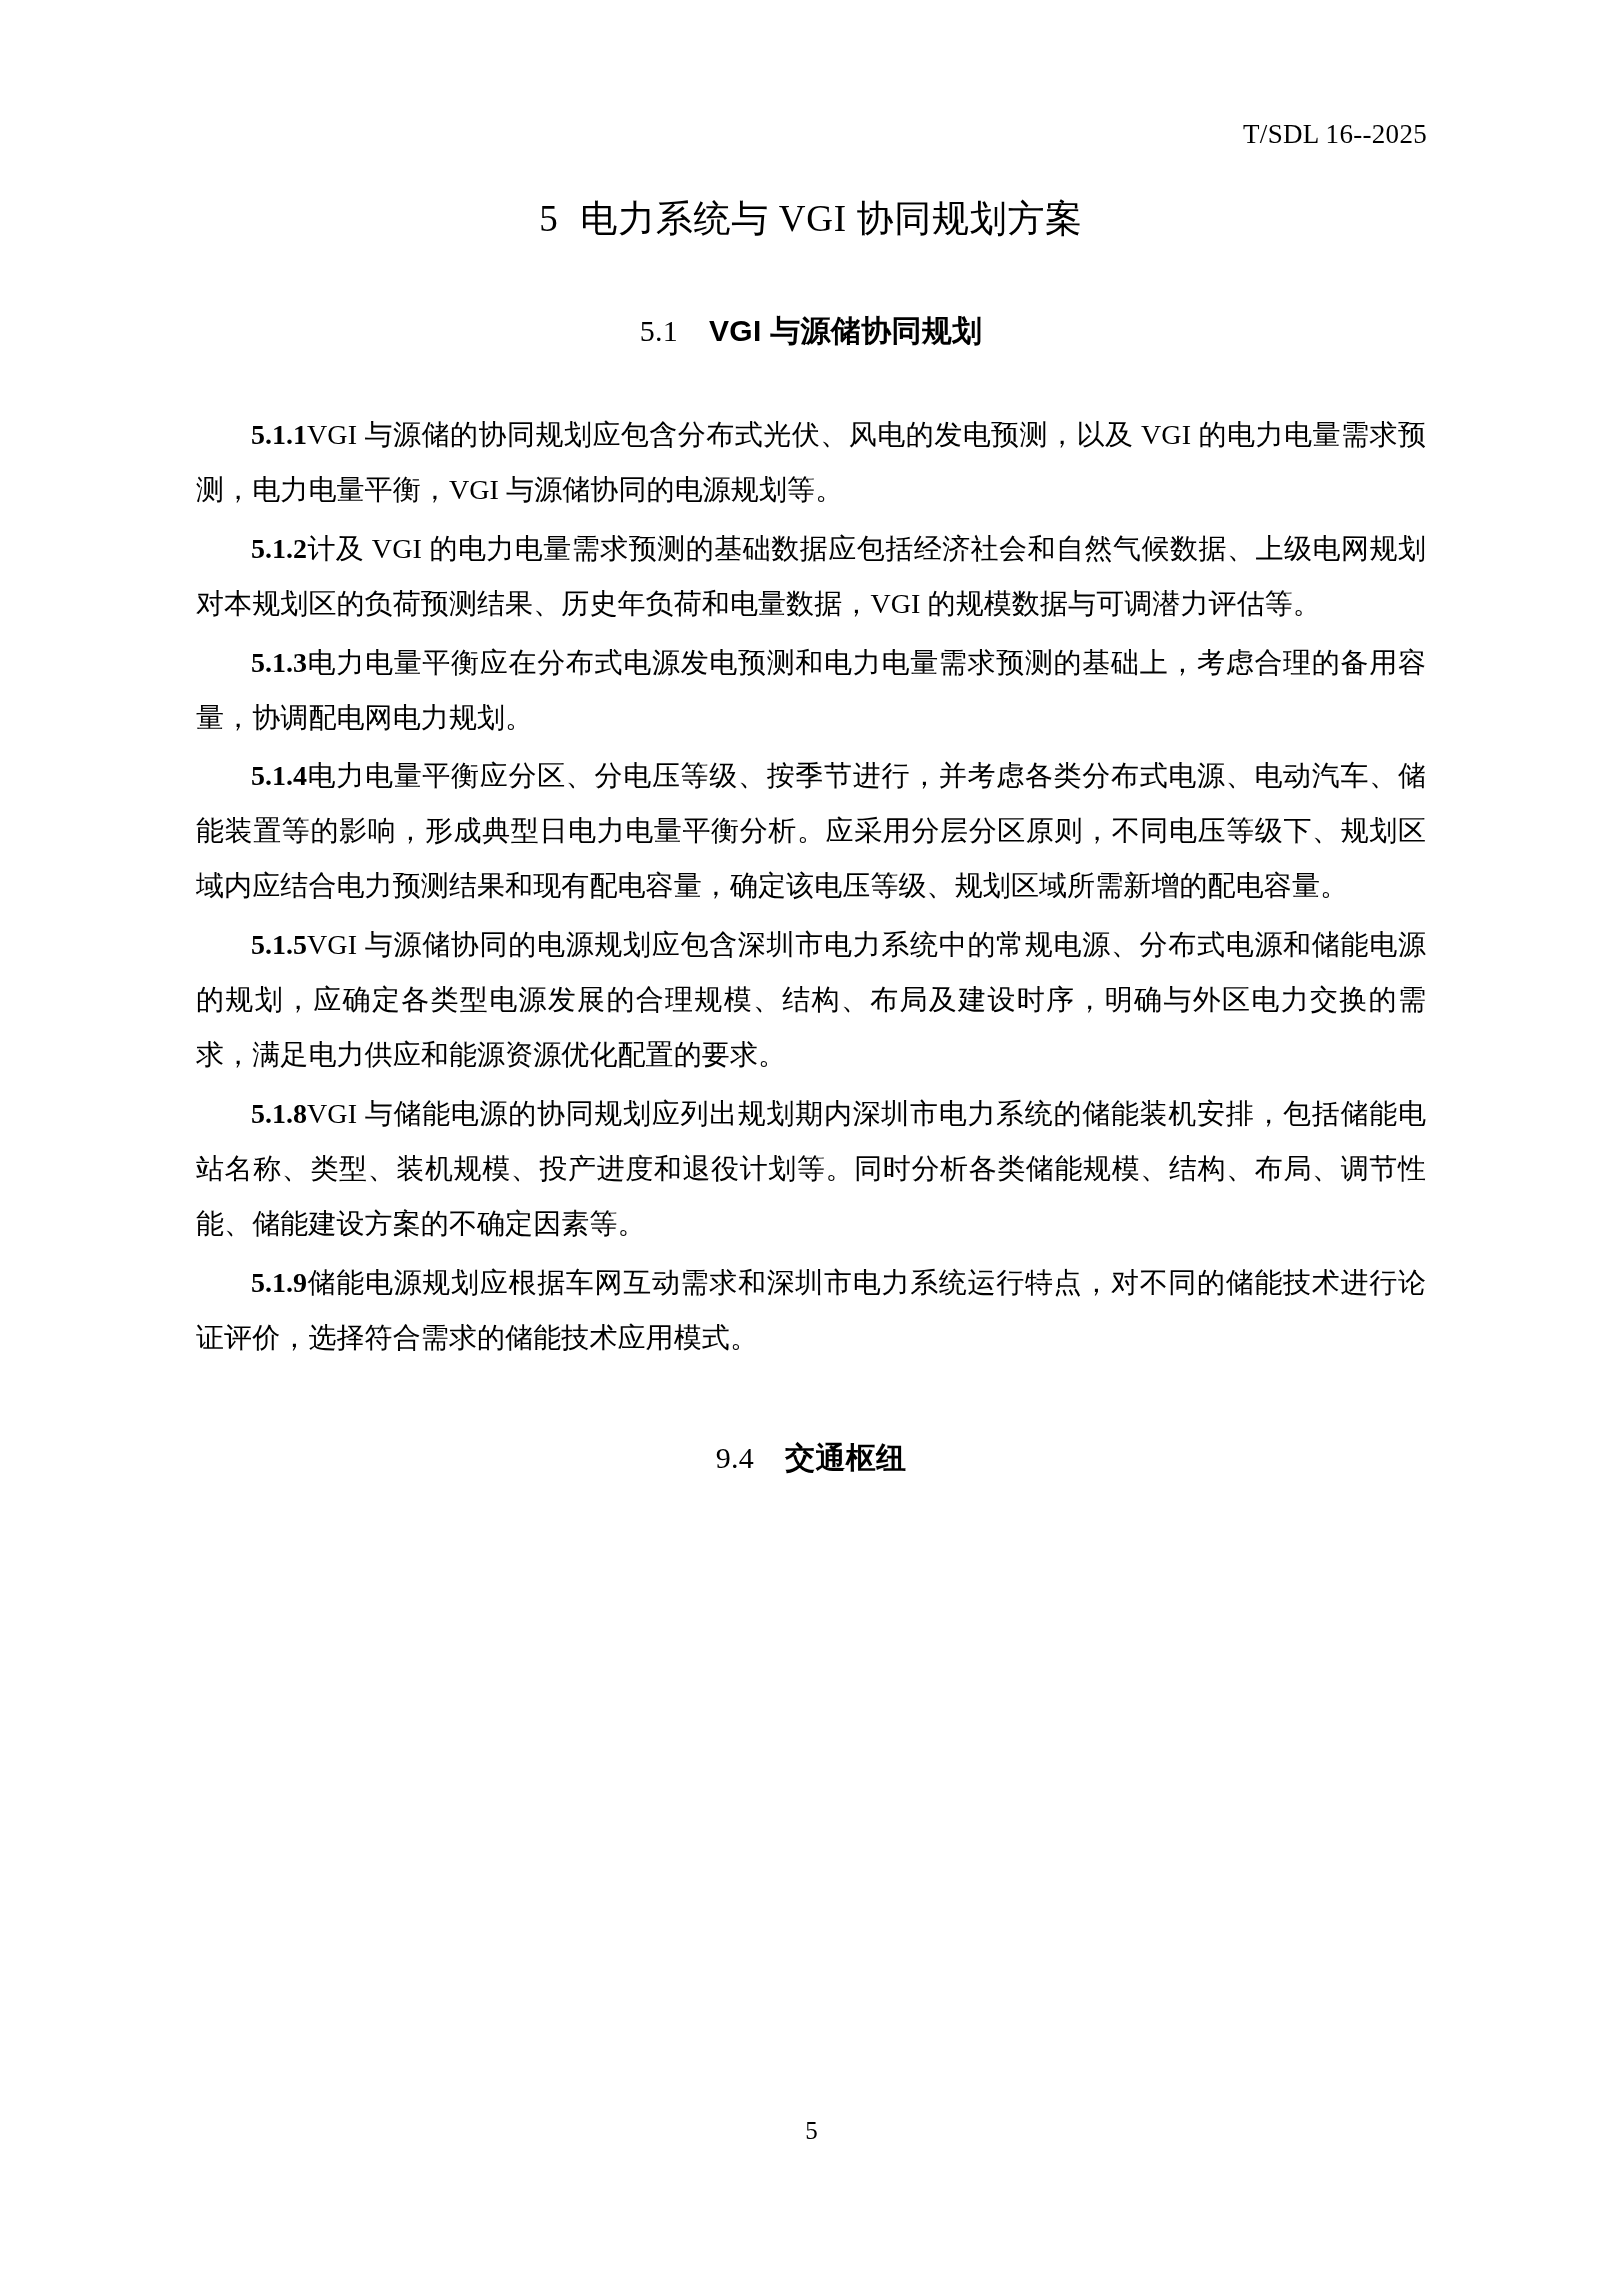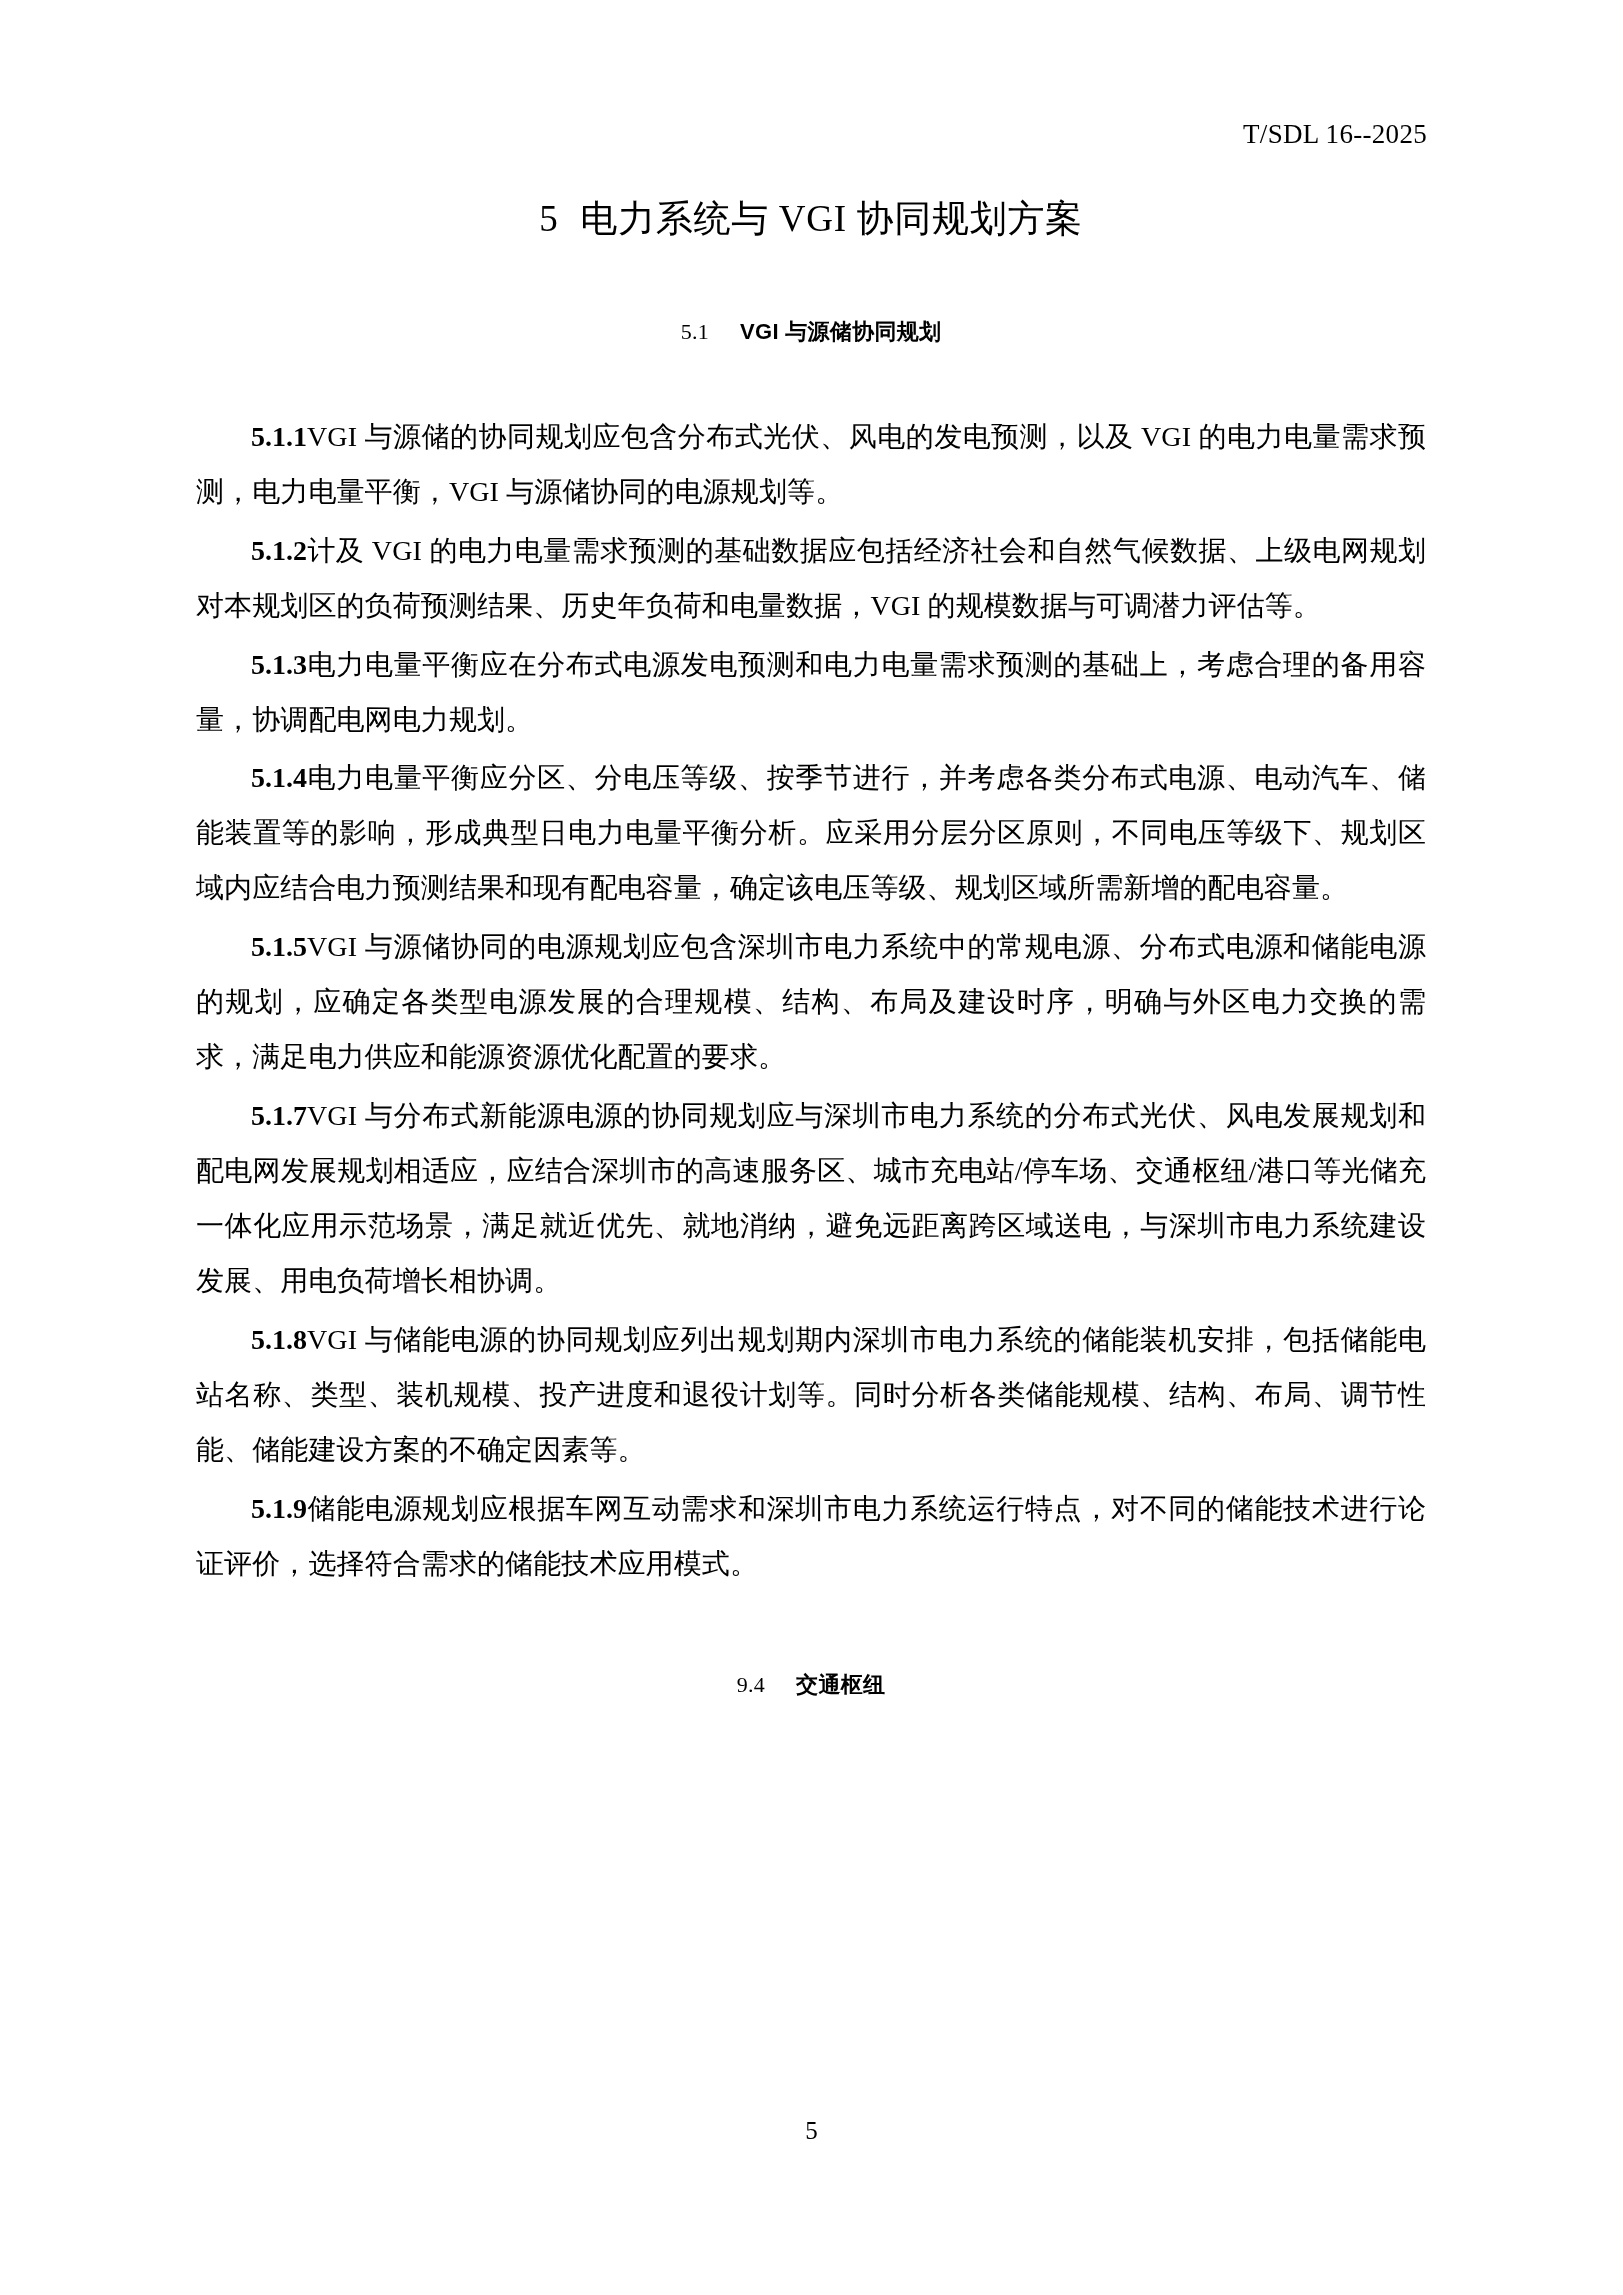--- a/index.html
+++ b/index.html
@@ -46,26 +46,26 @@
     text-align: center;
     font-family: "Liberation Serif", "DejaVu Serif", serif;
     font-weight: normal;
     font-size: 37px;
     line-height: 1.25;
     letter-spacing: 0.7px;
   }
   h1.chapter-title .num { margin-right: 22px; }
 
   h2.section-title {
-    margin: 16px;
+    margin: 10px;
     padding: 0;
     text-align: center;
     font-family: "Liberation Sans", "DejaVu Sans", sans-serif;
     font-weight: bold;
-    font-size: 22px;
+    font-size: 30px;
     line-height: 1.25;
     letter-spacing: 0.3px;
   }
   h2.section-title .num {
     font-family: "Liberation Serif", "DejaVu Serif", serif;
     font-weight: normal;
     margin-right: 31px;
   }
 
   .gap-after-chapter { height: 60px; }
@@ -137,23 +137,20 @@
 
     <p class="clause">
       <span class="label">5.1.4</span><span>电力电量平衡应分区、分电压等级、按季节进行，并考虑各类分布式电源、电动汽车、储能装置等的影响，形成典型日电力电量平衡分析。应采用分层分区原则，不同电压等级下、规划区域内应结合电力预测结果和现有配电容量，确定该电压等级、规划区域所需新增的配电容量。</span>
     </p>
 
     <p class="clause">
       <span class="label">5.1.5</span><span>VGI 与源储协同的电源规划应包含深圳市电力系统中的常规电源、分布式电源和储能电源的规划，应确定各类型电源发展的合理规模、结构、布局及建设时序，明确与外区电力交换的需求，满足电力供应和能源资源优化配置的要求。</span>
     </p>
 
 
-    <p class="clause">
-      <span class="label">5.1.7</span><span>VGI 与分布式新能源电源的协同规划应与深圳市电力系统的分布式光伏、风电发展规划和配电网发展规划相适应，应结合深圳市的高速服务区、城市充电站/停车场、交通枢纽/港口等光储充一体化应用示范场景，满足就近优先、就地消纳，避免远距离跨区域送电，与深圳市电力系统建设发展、用电负荷增长相协调。</span>
-    </p>
 
     <p class="clause">
       <span class="label">5.1.8</span><span>VGI 与储能电源的协同规划应列出规划期内深圳市电力系统的储能装机安排，包括储能电站名称、类型、装机规模、投产进度和退役计划等。同时分析各类储能规模、结构、布局、调节性能、储能建设方案的不确定因素等。</span>
     </p>
 
     <p class="clause">
       <span class="label">5.1.9</span><span>储能电源规划应根据车网互动需求和深圳市电力系统运行特点，对不同的储能技术进行论证评价，选择符合需求的储能技术应用模式。</span>
     </p>
 
     <div class="gap-before-section2"></div>

